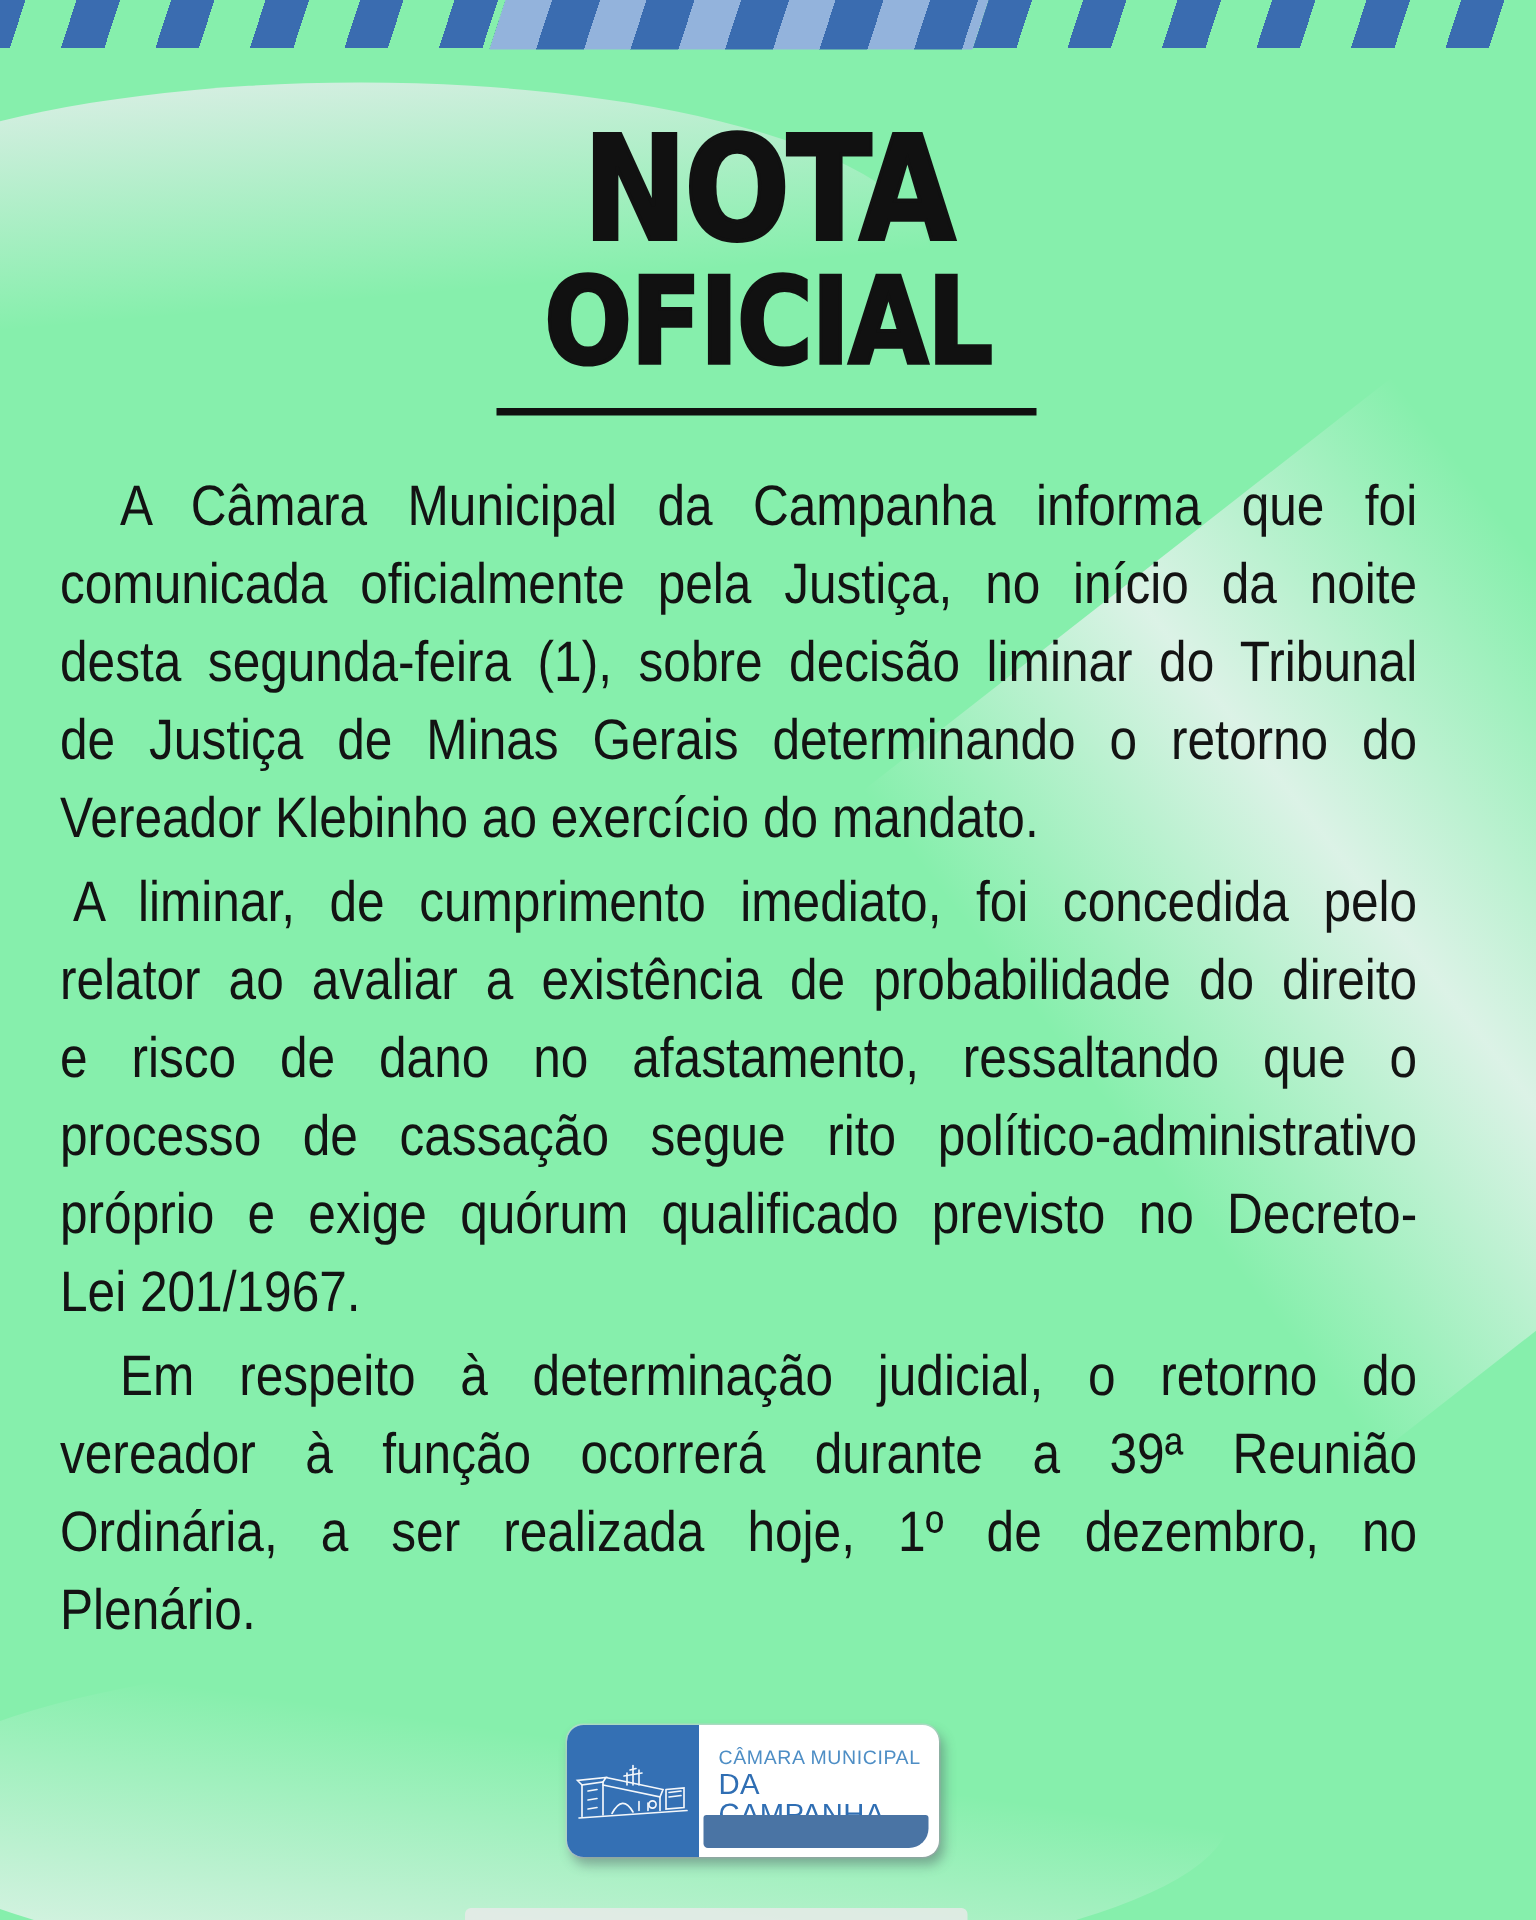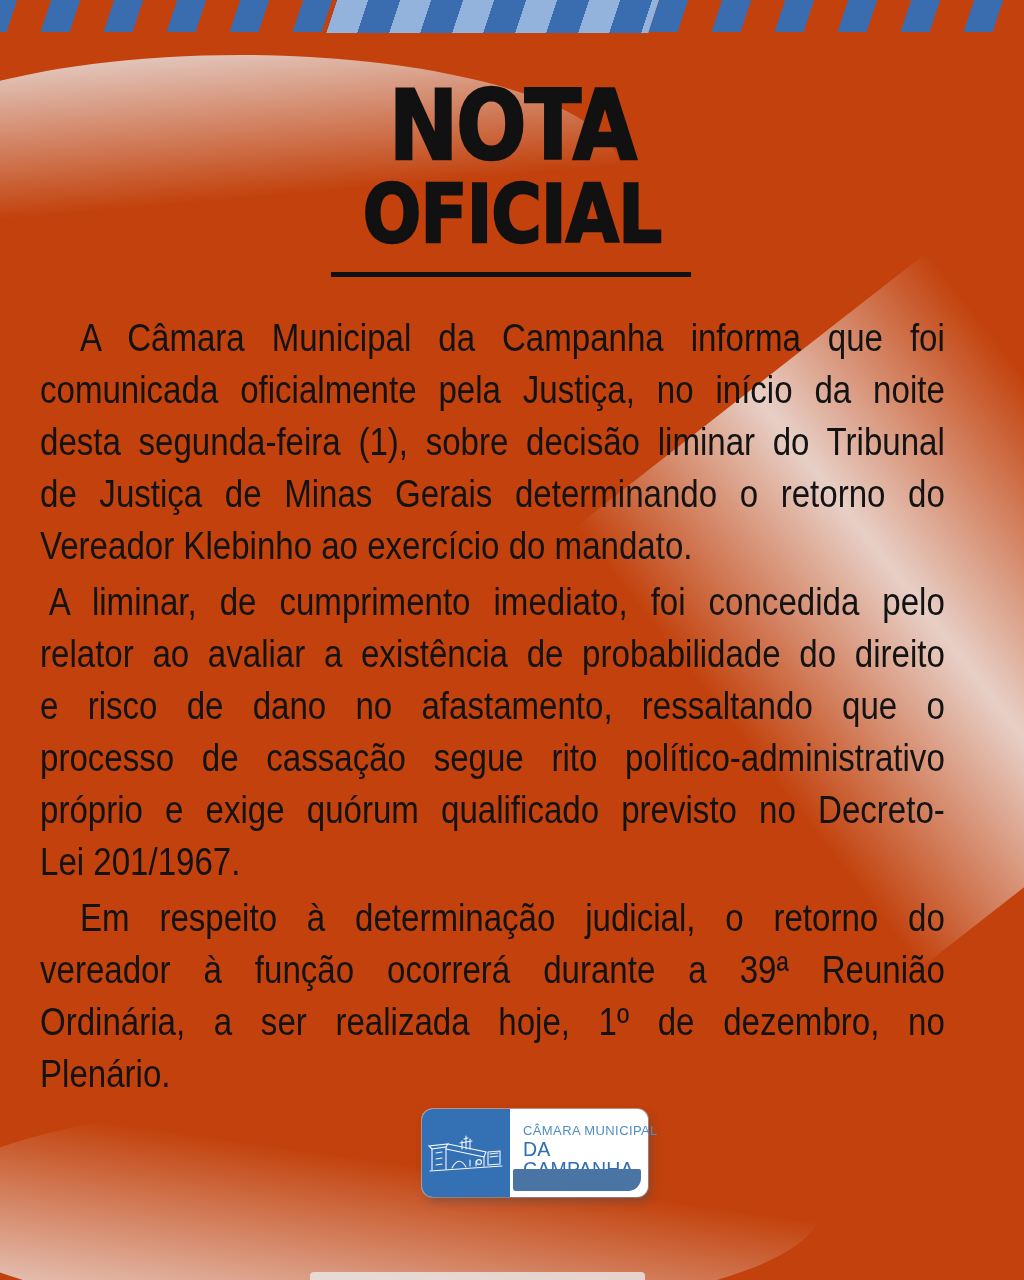--- a/index.html
+++ b/index.html
@@ -1,16 +1,16 @@
 <!DOCTYPE html>
 <html style="--stripe-dark: #3a6cb0; --stripe-light: #93b3dc; --title-text: #111111; --body-text: #131313; --logo-panel: #3470b4; --logo-bar: #4a74a4; --logo-text-light: #4e8ec5; --logo-text-dark: #2f6eb3;"><head>
 <meta charset="utf-8">
 <style>
   html,body{margin:0;padding:0;background:#fff;}
-  .page{position:relative;width:1024px;height:1280px;overflow:hidden;background:#c2410c;
+  .page{position:relative;width:1024px;height:1280px;overflow:hidden;background:#86efac;
         font-family:"Liberation Sans","DejaVu Sans",sans-serif;}
 
   
   .swoosh{position:absolute;pointer-events:none;}
   .swoosh-1{top:55px;left:-140px;width:760px;height:230px;border-radius:50%;
             background:linear-gradient(175deg,#eceef1 10%,rgba(255,255,255,0) 60%);opacity:.75;}
   .swoosh-2{top:330px;right:-220px;width:640px;height:560px;transform:rotate(-38deg);
             background:linear-gradient(90deg,rgba(255,255,255,0) 15%,#f1f3f5 50%,rgba(255,255,255,0) 85%);opacity:.8;}
   .swoosh-3{bottom:-40px;left:-80px;width:900px;height:220px;border-radius:50%;
             background:linear-gradient(8deg,#f2f3f5 15%,rgba(255,255,255,0) 65%);opacity:.7;}
@@ -37,22 +37,22 @@
         transform:scaleX(.87);transform-origin:0 0;
         color:var(--body-text,#131313);font-size:38px;}
   .para{margin:0 0 4px 0;}
   .line{height:52px;line-height:52px;white-space:nowrap;
         text-align:justify;text-align-last:justify;}
   .line.last{text-align-last:left;}
   .line.ind-l{padding-left:46px;}
   .line.ind-s{padding-left:10px;}
 
   
-  .logo{position:absolute;left:378px;top:1109px;width:226px;height:88px;background:#fff;
-        border-radius:11px;box-shadow:3px 5px 8px rgba(70,75,88,.42),0 0 0 1px rgba(210,214,220,.55);margin-left:44px;}
+  .logo{position:absolute;left:378px;top:1150px;width:248px;height:88px;background:#fff;
+        border-radius:11px;box-shadow:3px 5px 8px rgba(70,75,88,.42),0 0 0 1px rgba(210,214,220,.55);}
   .logo-panel{position:absolute;left:0;top:0;width:88px;height:88px;border-radius:11px 0 0 11px;
         background:var(--logo-panel,#3470b4);}
   .logo-panel svg{position:absolute;left:4px;top:10px;}
   .logo-text{position:absolute;left:101px;top:15px;width:140px;line-height:1;}
   .logo-name1{font-size:13px;letter-spacing:.4px;color:var(--logo-text-light,#4e8ec5);}
   .logo-name2{font-size:19.5px;letter-spacing:.2px;margin-top:3px;color:var(--logo-text-dark,#2f6eb3);}
   .logo-bar{position:absolute;left:91px;right:7px;bottom:6px;height:22px;
         background:var(--logo-bar,#4a74a4);border-radius:2px 2px 13px 3px;}
 
   

